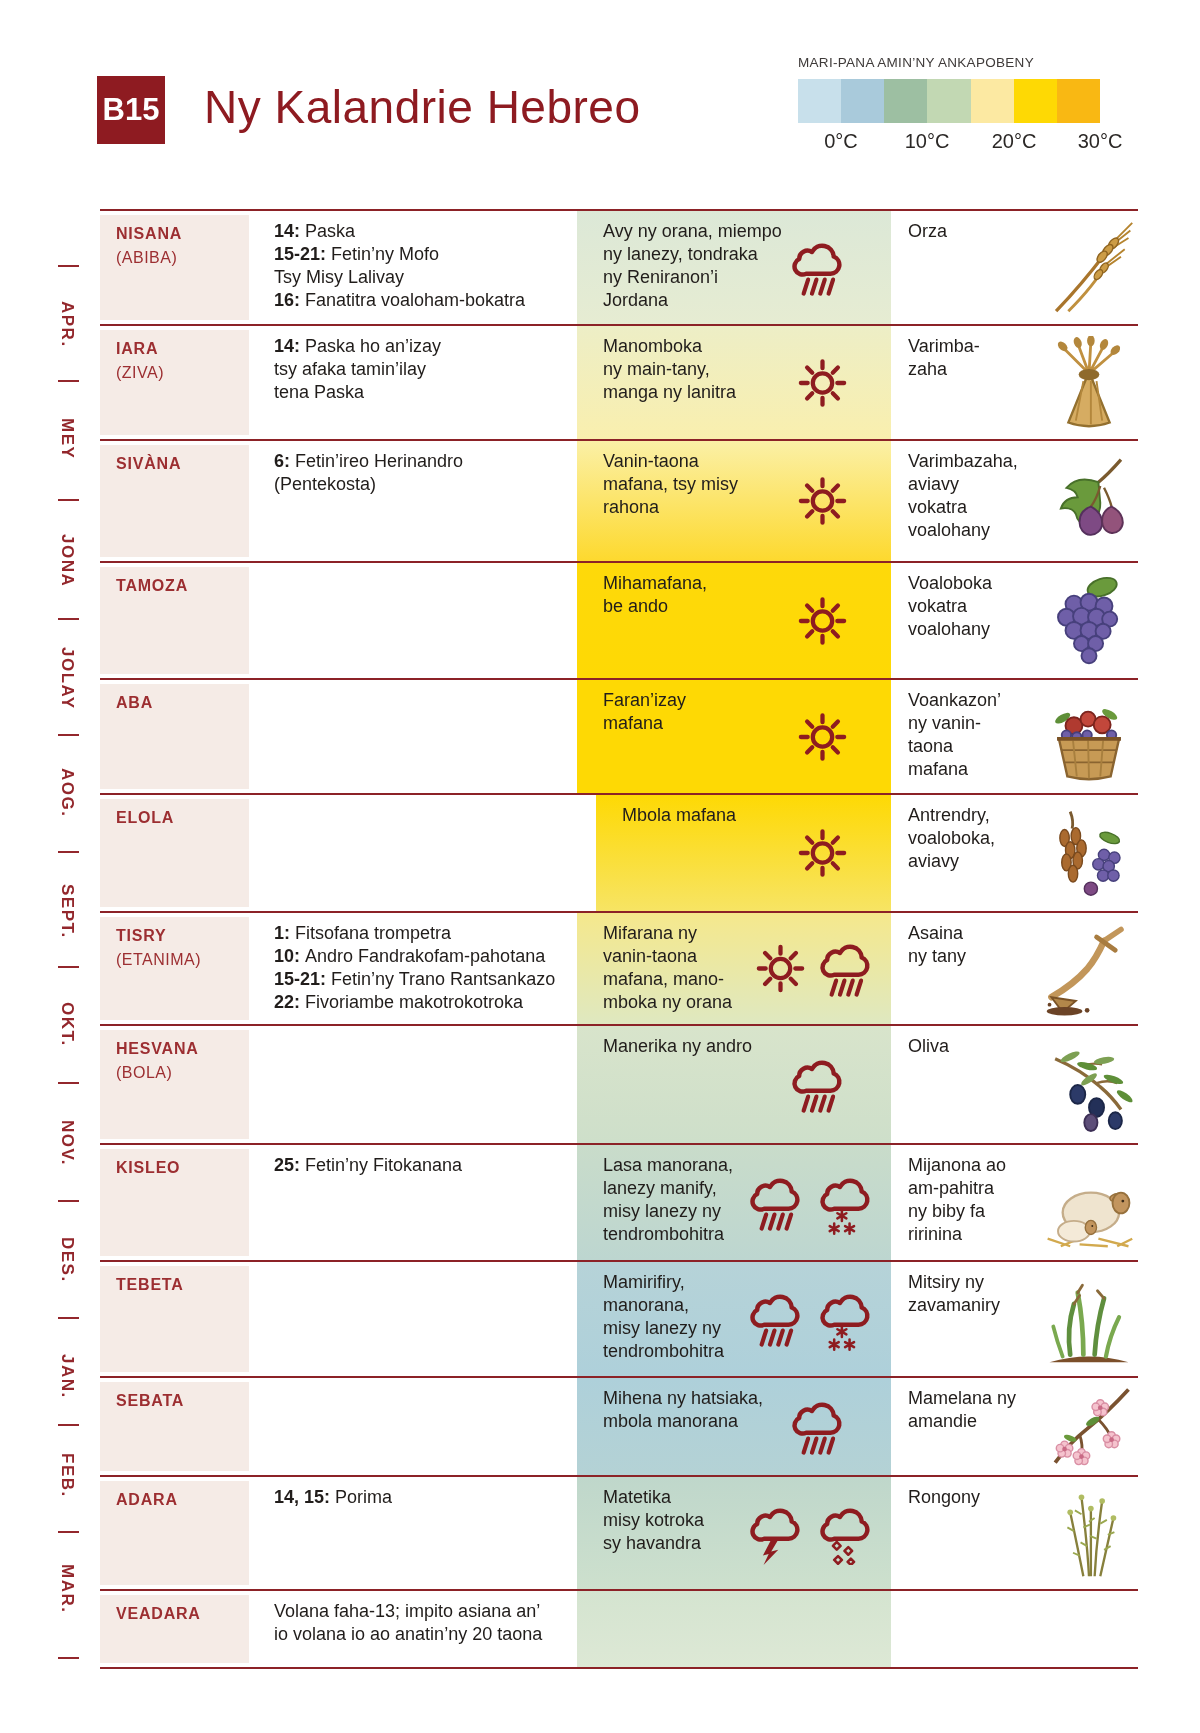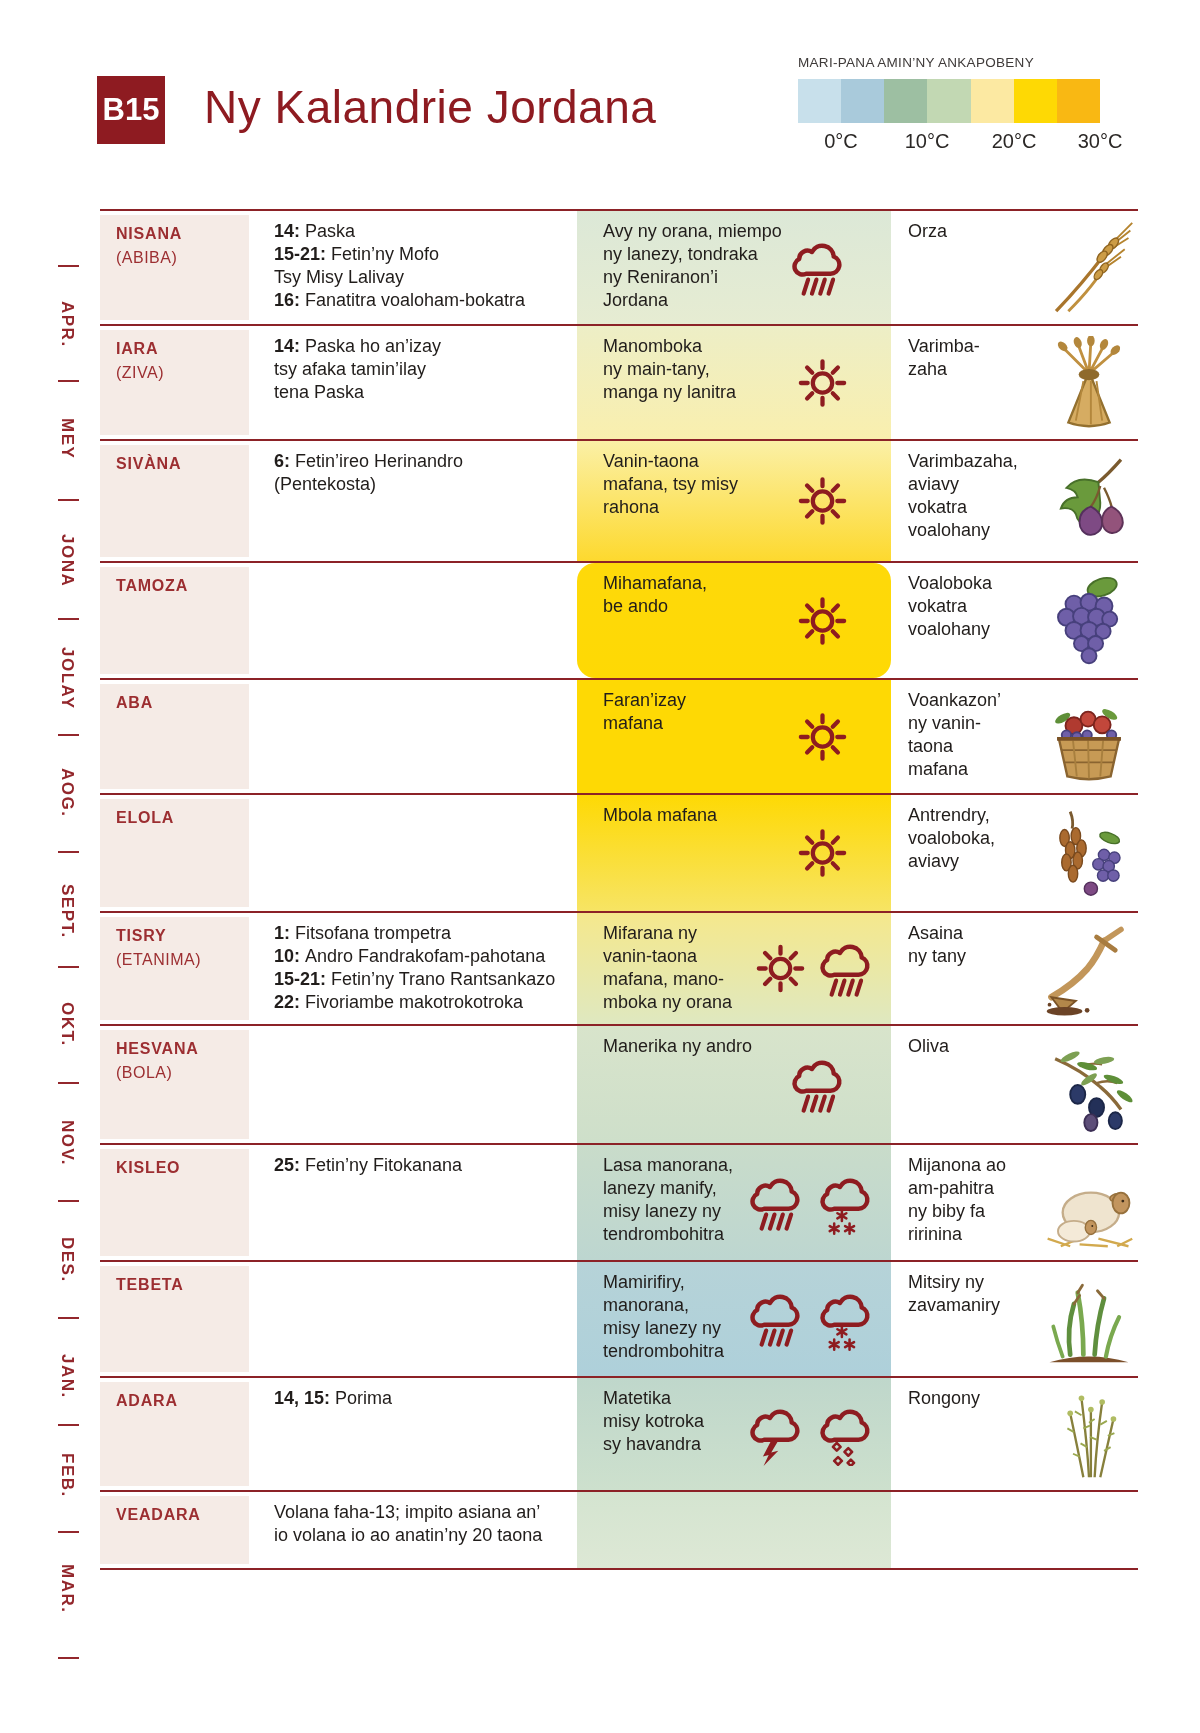--- a/index.html
+++ b/index.html
@@ -290,21 +290,21 @@
         <circle cx="76" cy="34" r="3"></circle>
           <circle cx="52" cy="24" r="3"></circle>
       </g>
     </symbol>
   </defs>
 </svg>
 
 <div class="page">
 
   <div class="badge">B15</div>
-  <div class="title">Ny Kalandrie Jordana</div>
+  <div class="title">Ny Kalandrie Hebreo</div>
 
   <div class="scale">
     <div class="scale-title">MARI-PANA AMIN’NY ANKAPOBENY</div>
     <div class="swatches">
       <div style="background: rgb(200, 224, 235);"></div>
       <div style="background: rgb(169, 202, 219);"></div>
       <div style="background: rgb(157, 191, 162);"></div>
       <div style="background: rgb(194, 216, 179);"></div>
       <div style="background: rgb(252, 233, 162);"></div>
       <div style="background: rgb(254, 217, 4);"></div>
@@ -432,21 +432,21 @@
             <use href="#c-figs"></use>
           </svg>
       </div>
     </div>
 
     <div class="row" style="height:117px">
       <div class="mcell">
         <div class="mname">TAMOZA</div>
       </div>
       <div class="fcell"></div>
-      <div class="wcell" style="background: linear-gradient(rgb(254, 217, 10), rgb(254, 217, 4)); border-radius: 18px;">
+      <div class="wcell" style="background: linear-gradient(rgb(254, 217, 10), rgb(254, 217, 4));">
         <div class="wtext">Mihamafana,
 be ando</div>
         <div class="icons one">
             <svg class="wicon sun">
               <use href="#i-sun"></use>
             </svg>
           </div>
       </div>
       <div class="ccell">
         <div class="ctext">Voaloboka
@@ -481,21 +481,21 @@
             <use href="#c-fruit-basket"></use>
           </svg>
       </div>
     </div>
 
     <div class="row" style="height:118px">
       <div class="mcell">
         <div class="mname">ELOLA</div>
       </div>
       <div class="fcell"></div>
-      <div class="wcell" style="background: linear-gradient(rgb(254, 217, 4), rgb(247, 228, 100));">
+      <div class="wcell" style="background: linear-gradient(rgb(254, 217, 4), rgb(247, 228, 100)); margin-left: 19px;">
         <div class="wtext">Mbola mafana</div>
         <div class="icons one">
             <svg class="wicon sun">
               <use href="#i-sun"></use>
             </svg>
           </div>
       </div>
       <div class="ccell">
         <div class="ctext">Antrendry,
 voaloboka,
@@ -615,20 +615,42 @@
       </div>
       <div class="ccell">
         <div class="ctext">Mitsiry ny
 zavamaniry</div>
         <svg class="cillu">
             <use href="#c-sprouts"></use>
           </svg>
       </div>
     </div>
 
+    <div class="row" style="height:99px">
+      <div class="mcell">
+        <div class="mname">SEBATA</div>
+      </div>
+      <div class="fcell"></div>
+      <div class="wcell" style="background: linear-gradient(rgb(174, 208, 218), rgb(180, 210, 213));">
+        <div class="wtext">Mihena ny hatsiaka,
+mbola manorana</div>
+        <div class="icons one">
+            <svg class="wicon">
+              <use href="#i-rain"></use>
+            </svg>
+          </div>
+      </div>
+      <div class="ccell">
+        <div class="ctext">Mamelana ny
+amandie</div>
+        <svg class="cillu">
+            <use href="#c-almond-blossom"></use>
+          </svg>
+      </div>
+    </div>
 
     <div class="row" style="height:114px">
       <div class="mcell">
         <div class="mname">ADARA</div>
       </div>
       <div class="fcell">
         <div class="fline"><b>14, 15:</b><span>Porima</span></div>
       </div>
       <div class="wcell" style="background: linear-gradient(rgb(191, 215, 203), rgb(205, 224, 205));">
         <div class="wtext">Matetika

